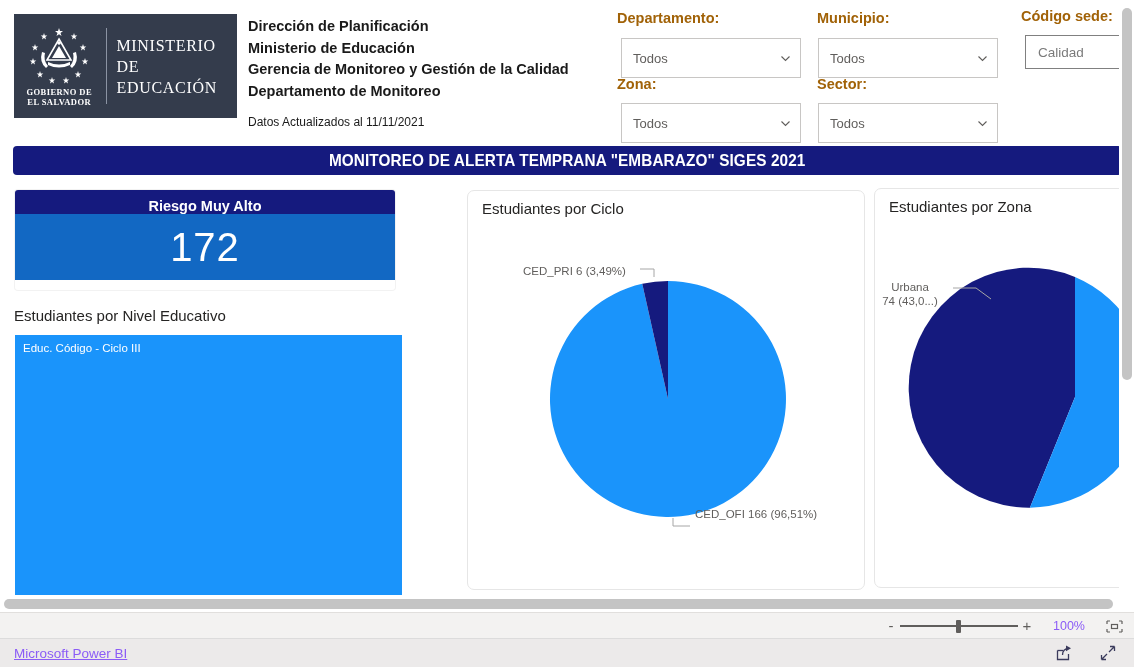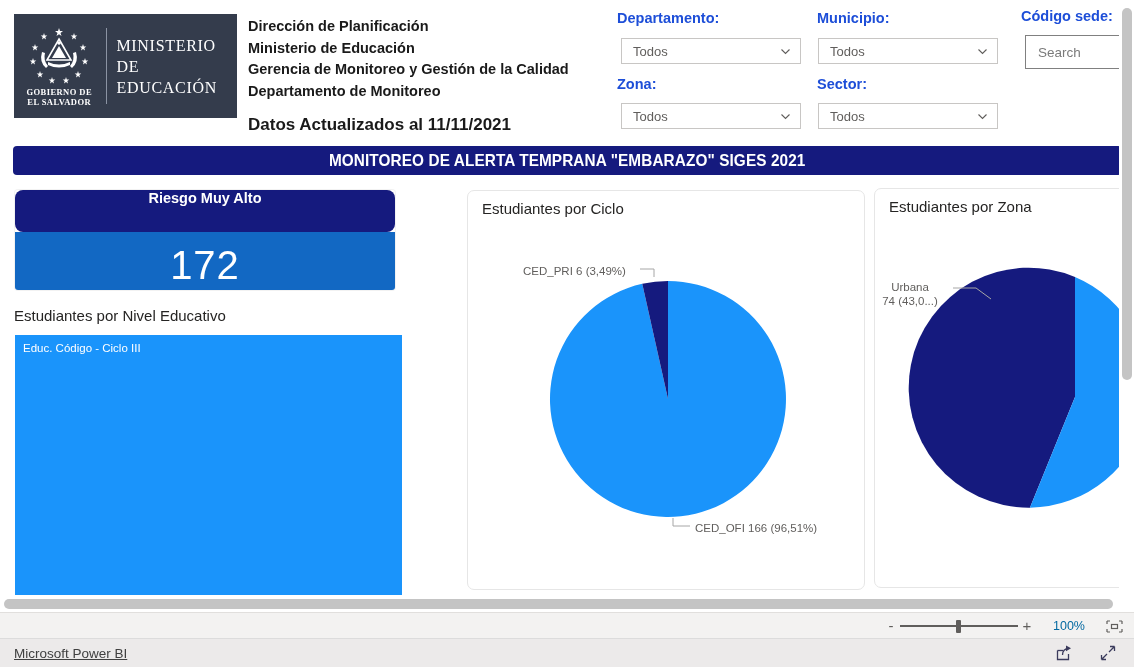--- a/index.html
+++ b/index.html
@@ -52,30 +52,30 @@
     font-size: 16px; line-height: 21px; letter-spacing: .7px;
   }
 
   .hdr-lines {
     position: absolute; left: 248px; top: 16px;
     color: #1a1a1a; font-size: 14.5px; font-weight: 700; line-height: 21.5px;
     white-space: nowrap;
   }
   .hdr-updated {
     position: absolute; left: 248px; top: 115px;
-    color: #1a1a1a; font-size: 17px; font-weight: 700; white-space: nowrap;
+    color: #1a1a1a; font-size: 12px; font-weight: 400; white-space: nowrap;
   }
 
   
   .slicer-label {
-    position: absolute; color: #1d4ed8;
+    position: absolute; color: #a16207;
     font-size: 14.5px; font-weight: 700; white-space: nowrap;
   }
   .slicer-box {
-    position: absolute; height: 26px;
+    position: absolute; height: 40px;
     border: 1px solid #c8c6c4; background: #fff;
     display: flex; align-items: center;
     padding: 0 8px 0 11px;
   }
   .slicer-box .val { flex: 1; color: #605e5c; font-size: 13px; }
   .slicer-box .chev { width: 13px; height: 13px; flex: 0 0 auto; }
   .slicer-box .chev svg { display: block; }
   .search-box {
     position: absolute; height: 34px;
     border: 1px solid #808080; background: #fff;
@@ -99,22 +99,22 @@
   }
 
   
   #kpi {
     position: absolute; left: 15px; top: 190px;
     width: 380px; height: 100px;
     border-radius: 3px; overflow: hidden;
     box-shadow: 0 0 0 1px rgba(0,0,0,.05);
   }
   #kpi .kpi-head {
-    height: 42px; background: #151a7e;
-    display: flex; align-items: flex-start; justify-content: center; border-radius: 8px;
+    height: 24px; background: #151a7e;
+    display: flex; align-items: flex-end; justify-content: center;
   }
   #kpi .kpi-head span { color: #fff; font-size: 14.5px; font-weight: 700; }
   #kpi .kpi-body {
     height: 66px; background: #1268c3;
     display: flex; align-items: center; justify-content: center;
   }
   #kpi .kpi-body span {
     color: #ffffff; font-size: 40px; font-weight: 400; letter-spacing: 1px;
     line-height: 40px;
   }
@@ -187,32 +187,32 @@
   .zb-track {
     position: relative; width: 118px; height: 26px;
   }
   .zb-track .rail {
     position: absolute; left: 0; top: 12px; width: 118px; height: 1.5px; background: #605e5c;
   }
   .zb-track .knob {
     position: absolute; left: 56px; top: 7px; width: 5px; height: 13px;
     background: #605e5c; border-radius: 1px;
   }
-  .zb-pct { color: #0369a1; font-size: 12.5px; margin-left: 12px; width: 42px; text-align: center; }
+  .zb-pct { color: #8b5cf6; font-size: 12.5px; margin-left: 12px; width: 42px; text-align: center; }
   .zb-fit { margin-left: 14px; width: 20px; display: flex; align-items: center; justify-content: center; }
 
   
   #footer {
     position: absolute; left: 0; top: 638px;
     width: 1134px; height: 29px;
     background: #eceaea; border-top: 1px solid #dcdcdc;
     display: flex; align-items: center;
   }
   #footer .pbi-link {
-    margin-left: 14px; color: #404040; font-size: 13.5px;
+    margin-left: 14px; color: #8b5cf6; font-size: 13.5px;
     text-decoration: underline; cursor: pointer;
   }
   #footer .f-icons {
     margin-left: auto; display: flex; align-items: center; gap: 24px;
     margin-right: 16px;
   }
   #footer .f-icons > div { width: 20px; height: 20px; display: flex; align-items: center; justify-content: center; cursor: pointer; }
 </style>
 </head>
 <body>
@@ -305,21 +305,21 @@
         <span class="val">Todos</span>
         <span class="chev">
           <svg width="13" height="13" viewBox="0 0 13 13">
               <path d="M2.5 4.5 L6.5 8.5 L10.5 4.5" fill="none" stroke="#605e5c" stroke-width="1.1"></path>
             </svg>
         </span>
       </div>
 
       <div class="slicer-label" style="left:1021px; top:8px;">Código sede:</div>
       <div class="search-box" style="left:1025px; top:35px; width:118px;">
-        <span class="val">Search</span>
+        <span class="val">Calidad</span>
       </div>
     </div>
 
     <div id="title-banner">
       <span>MONITOREO DE ALERTA TEMPRANA "EMBARAZO" SIGES 2021</span>
     </div>
 
     <div id="kpi">
       <div class="kpi-head">
         <span>Riesgo Muy Alto</span>
@@ -342,21 +342,21 @@
       <svg class="pie-svg" style="left:0; top:0;" width="398" height="400" viewBox="0 0 398 400">
 
         <path d="M200 208 L200 90 A118 118 0 1 1 174.25 92.84 Z" fill="#1a94fb"></path>
         <path d="M200 208 L174.25 92.84 A118 118 0 0 1 200 90 Z" fill="#151a7e"></path>
 
         <path d="M186 86 L186 78 L172 78" fill="none" stroke="#a6a6a6" stroke-width="1"></path>
         <path d="M205 327 L205 335 L222 335" fill="none" stroke="#a6a6a6" stroke-width="1"></path>
       </svg>
 
       <div class="pie-callout" style="left:55px; top:73px;">CED_PRI 6 (3,49%)</div>
-      <div class="pie-callout" style="left:227px; top:330px;text-align:right;">CED_OFI 166 (96,51%)</div>
+      <div class="pie-callout" style="left:227px; top:316px;text-align:right;">CED_OFI 166 (96,51%)</div>
     </div>
 
     <div class="vis-card" style="left:874px; top:188px; width:398px; height:400px;">
       <div class="vis-title">Estudiantes por Zona</div>
 
       <svg class="pie-svg" style="left:0; top:0;" width="398" height="400" viewBox="0 0 398 400">
 
         <path d="M200 208 L200 88 A120 120 0 1 0 154.9 318.7 Z" fill="#151a7e"></path>
         <path d="M200 208 L154.9 318.7 A120 120 0 0 0 200 88 Z" fill="#1a94fb"></path>
         <path d="M116 110 L101 99" fill="none" stroke="#a6a6a6" stroke-width="1"></path>

